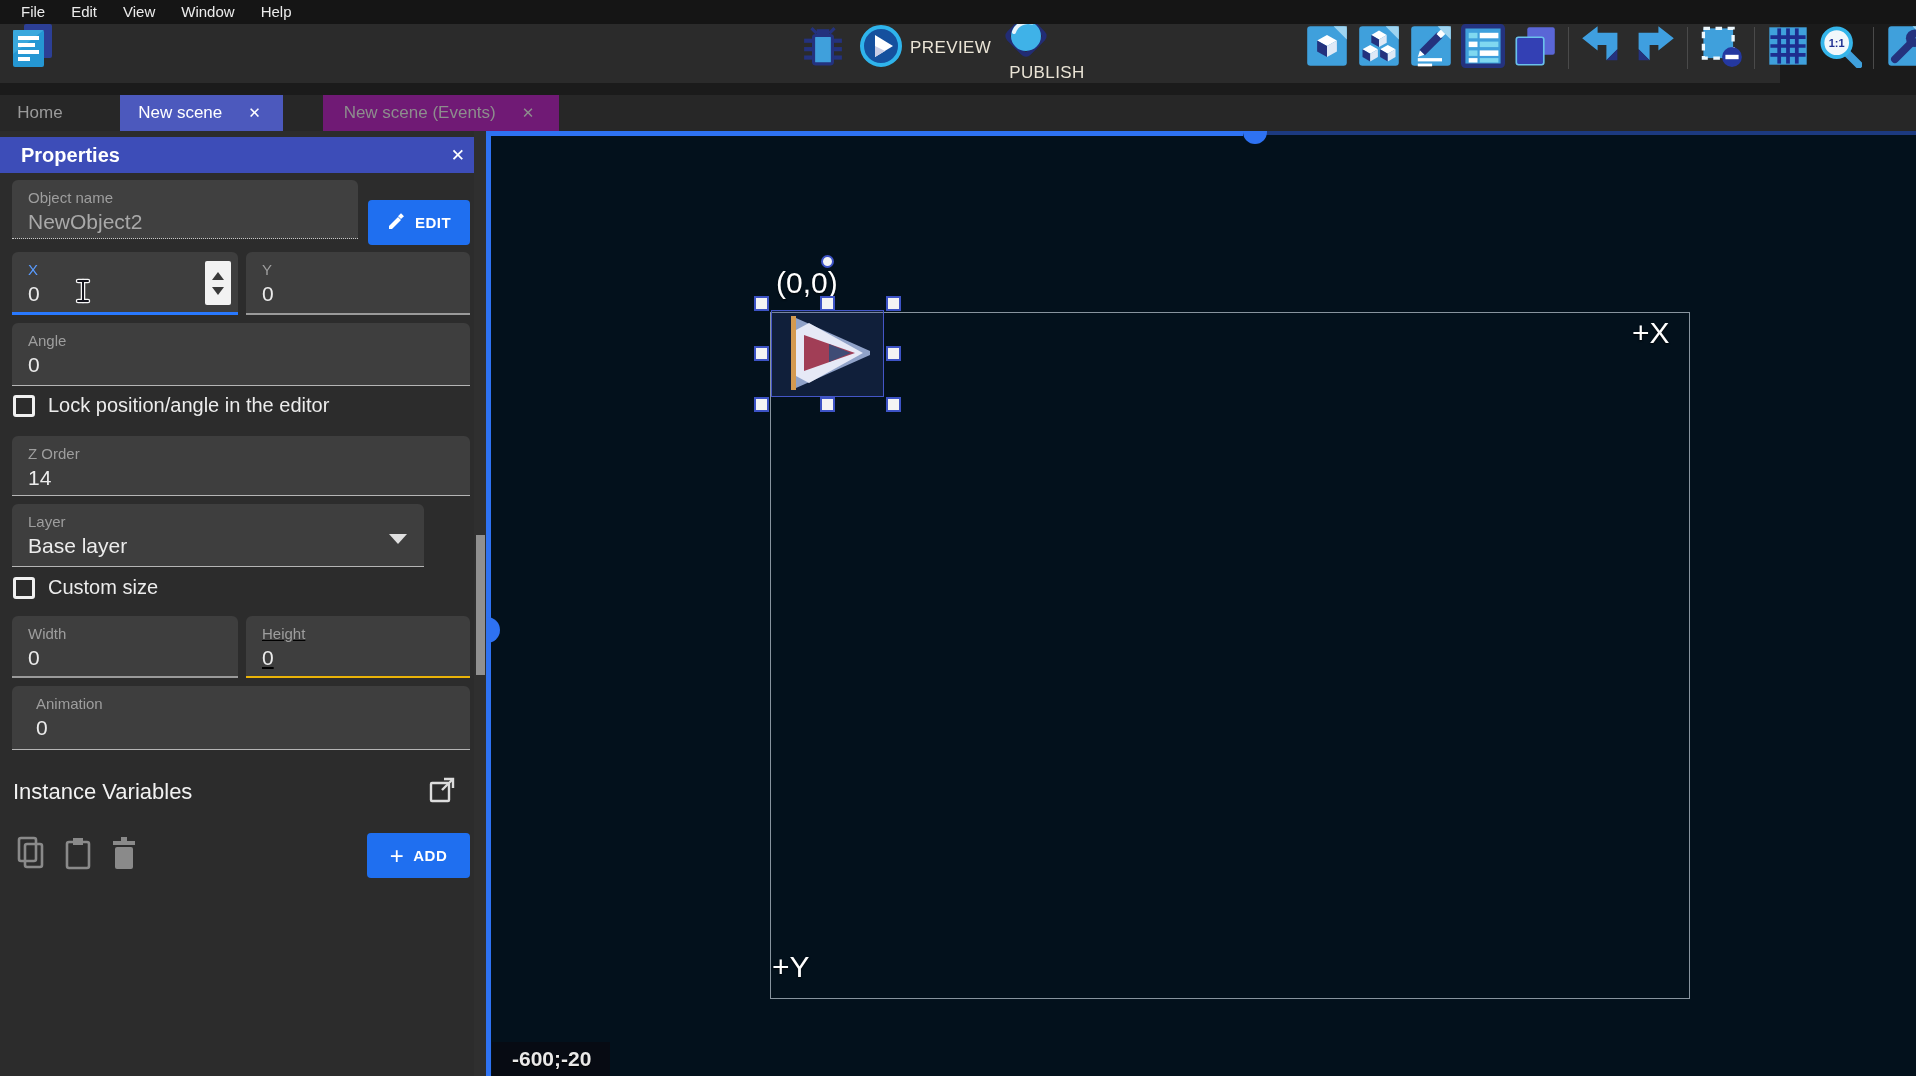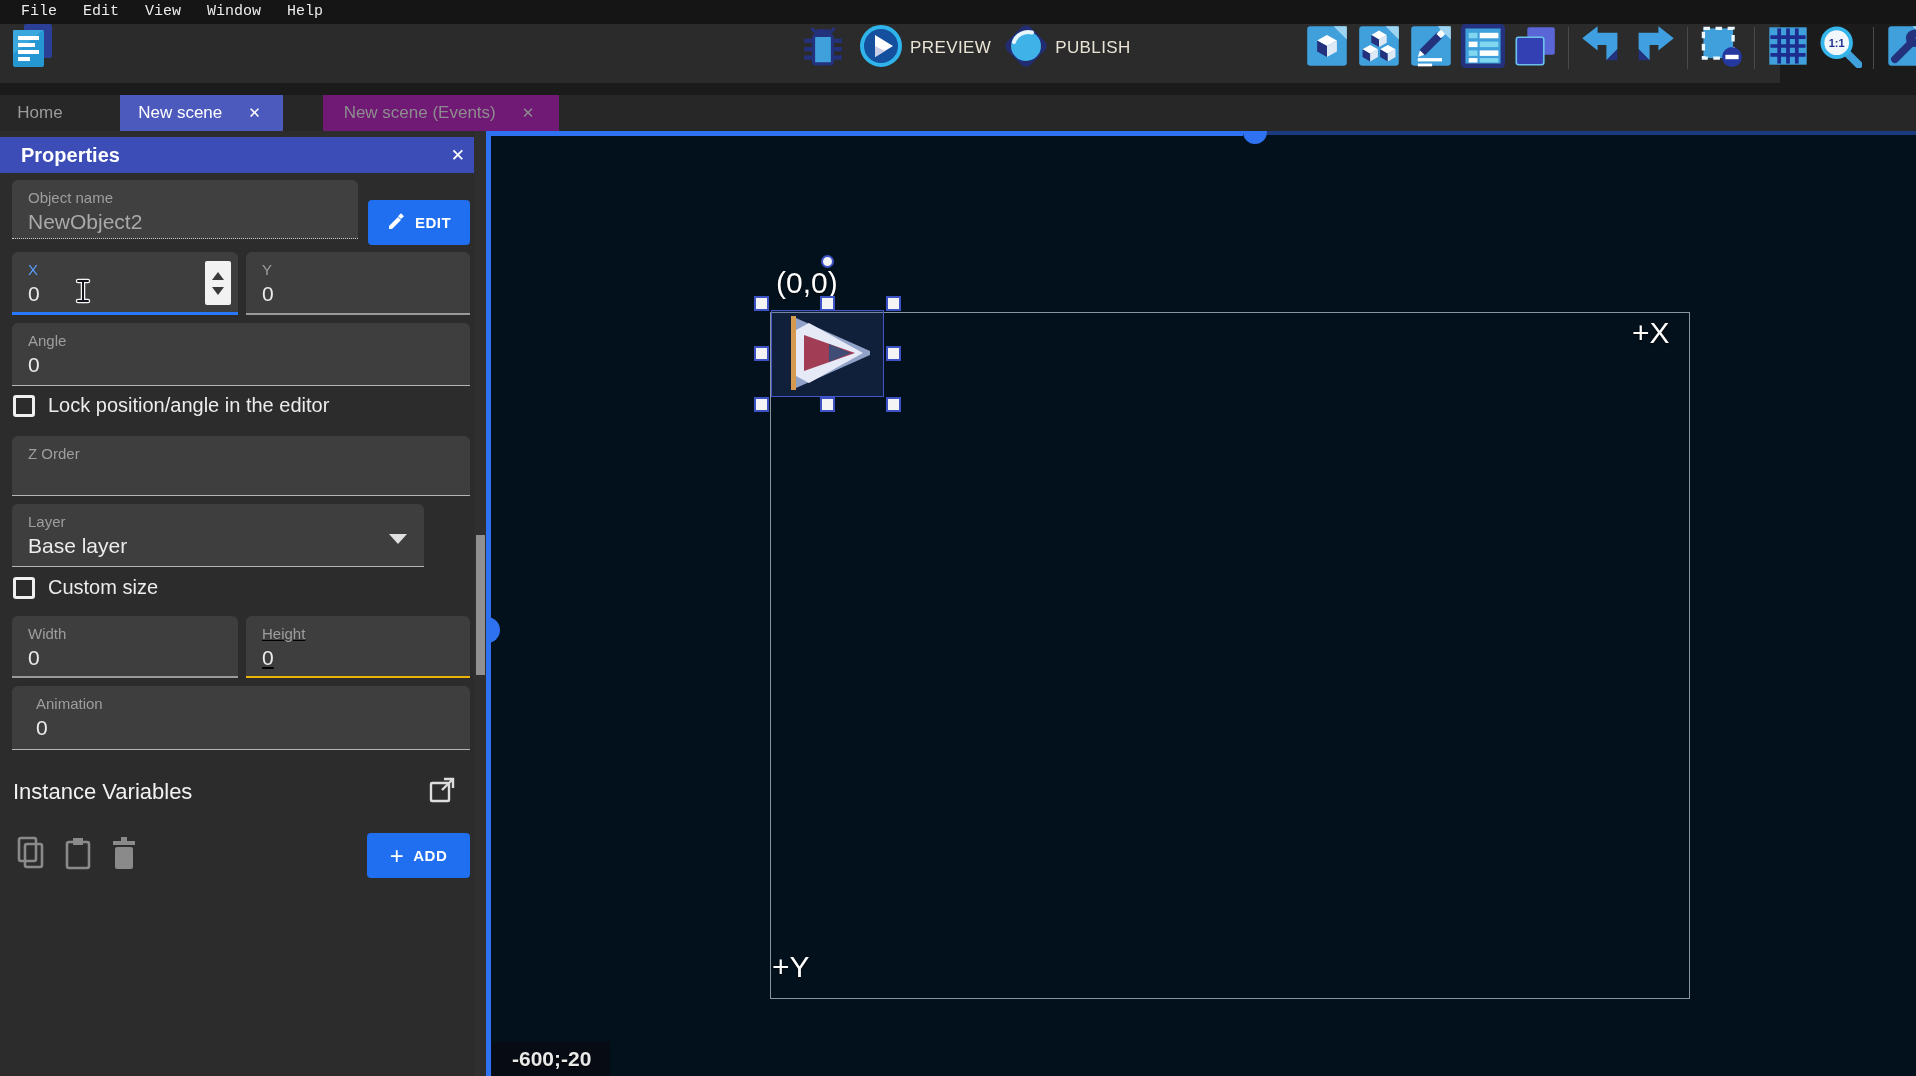--- a/index.html
+++ b/index.html
@@ -2,21 +2,21 @@
 <html><head>
 <meta charset="utf-8">
 <style>
   * { margin:0; padding:0; box-sizing:border-box; }
   html,body { width:1916px; height:1076px; overflow:hidden; background:#1b1b1b;
               font-family:"Liberation Sans", sans-serif; }
 
   
   .menubar { position:absolute; left:0; top:0; width:1916px; height:24px;
              background:#151515; display:flex; align-items:center; padding-left:8px; z-index:30; }
-  .menu-item { color:#ececec; font-size:15px; padding:2px 13px 4px 13px; cursor:default;font-family:Liberation Mono, monospace; }
+  .menu-item { color:#ececec; font-size:15px; padding:2px 13px 4px 13px; cursor:default; }
 
   
   .toolbar { position:absolute; left:0; top:12px; width:1780px; height:71px; background:#2b2b2b; z-index:29; }
   .tb-left { position:absolute; left:8px; top:10px; width:50px; height:52px; display:flex; align-items:center; justify-content:center; }
   .tb-center { position:absolute; left:800px; top:0; height:71px; display:flex; align-items:center; gap:12px; }
   .tb-label { color:#eae4d6; font-size:17px; letter-spacing:0.4px; margin-left:6px; }
   .tb-right { position:absolute; left:1304px; top:0; height:71px; display:flex; align-items:center; gap:6px; }
   .tb-btn { width:46px; height:46px; display:flex; align-items:center; justify-content:center; }
   .tb-sep { width:1px; height:42px; background:#4a4a4a; margin:0 4px; }
 
@@ -163,21 +163,21 @@
       <span>
         <svg width="46" height="46" viewBox="0 0 46 46">
           <circle cx="23" cy="23" r="19" fill="#15509e" stroke="#2fb4ec" stroke-width="4"></circle>
           <polygon points="17,12 17,34 35,23" fill="#ffffff"></polygon>
           <polygon points="17,23 17,34 27,28" fill="#c9cde6"></polygon>
         </svg>
       </span>
       <span class="tb-label">PREVIEW</span>
     </div>
 
-    <div style="display:flex;align-items:center;cursor:pointer;">
+    <div style="display:flex;align-items:flex-start;cursor:pointer;flex-direction:column;">
       <span>
         <svg width="46" height="46" viewBox="0 0 46 46">
           <rect x="9" y="9" width="28" height="28" rx="4" transform="rotate(45 23 23)" fill="none" stroke="#222c74" stroke-width="5"></rect>
           <circle cx="23" cy="23" r="15" fill="#3fb2e8"></circle>
           <path d="M11 19 A15 15 0 0 1 29 9.5" fill="none" stroke="#e8f4fb" stroke-width="4" stroke-linecap="round"></path>
         </svg>
       </span>
       <span class="tb-label">PUBLISH</span>
     </div>
   </div>
@@ -431,20 +431,21 @@
   <span class="fvalue">0</span>
 </div>
 
 <div class="check-row cr-lock">
   <span class="checkbox"></span>
   <span class="check-label">Lock position/angle in the editor</span>
 </div>
 
 <div class="field f-zorder">
   <span class="flabel">Z Order</span>
+  <span class="fvalue">14</span>
 </div>
 
 <div class="field f-layer">
   <span class="flabel">Layer</span>
   <span class="fvalue">Base layer</span>
   <span class="dd-caret"></span>
 </div>
 
 <div class="check-row cr-size">
   <span class="checkbox"></span>

